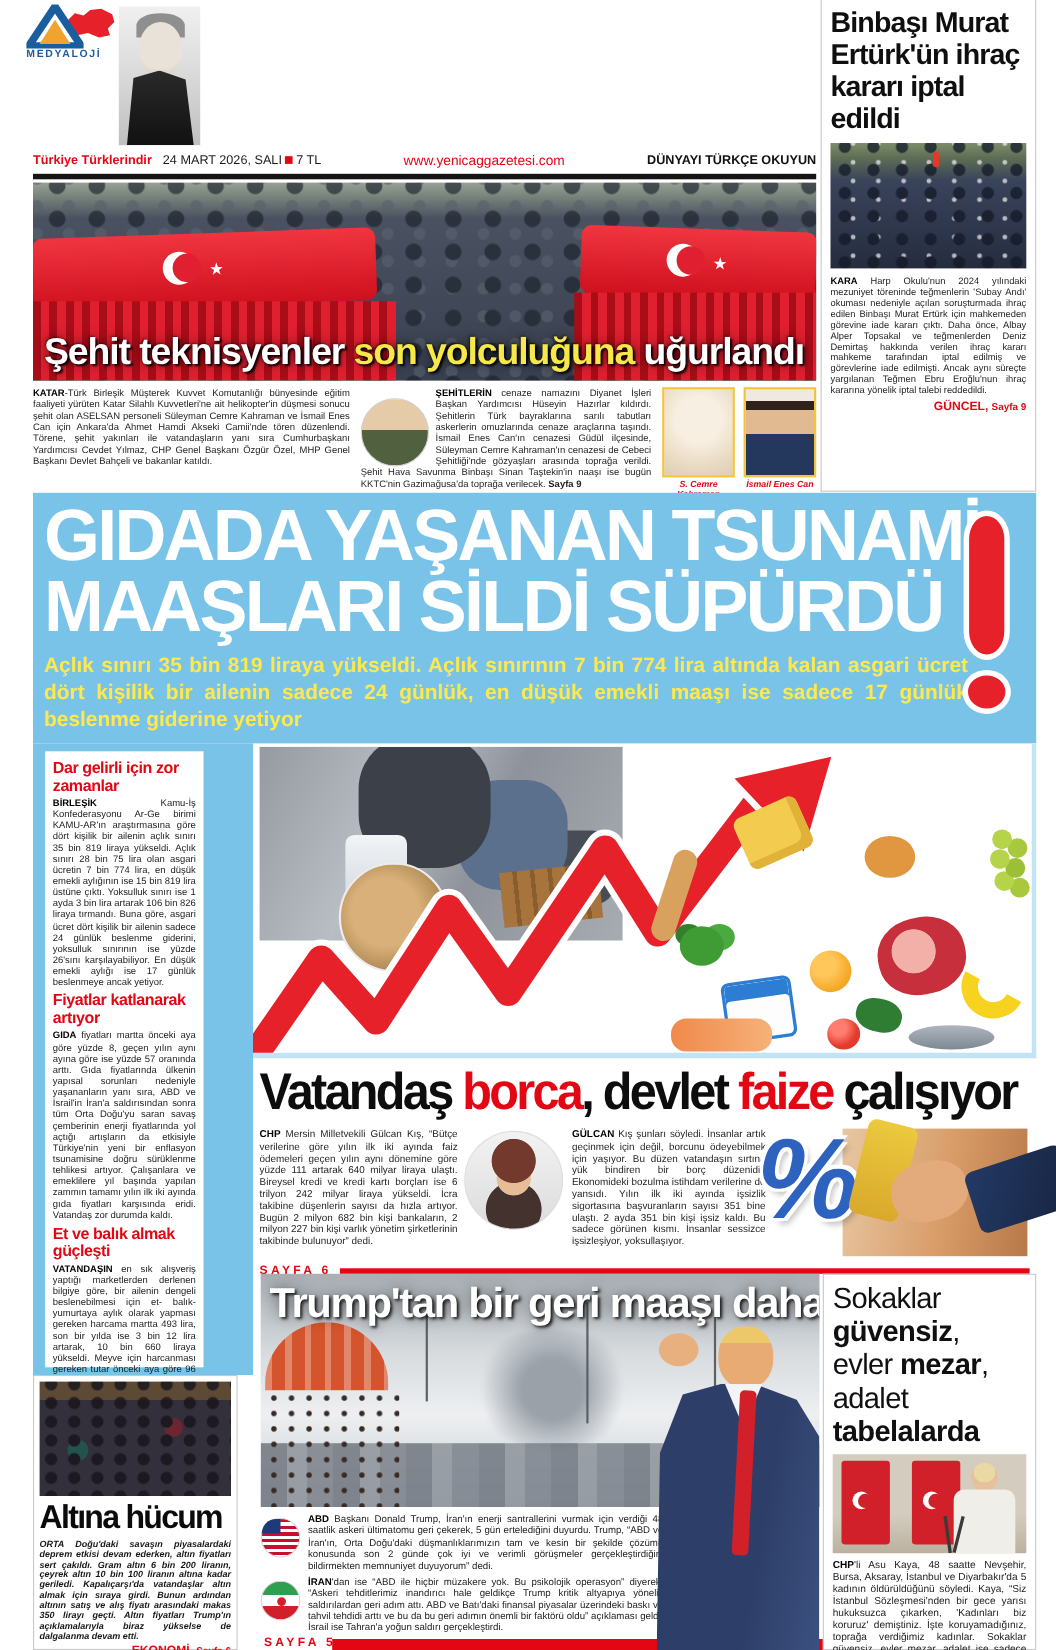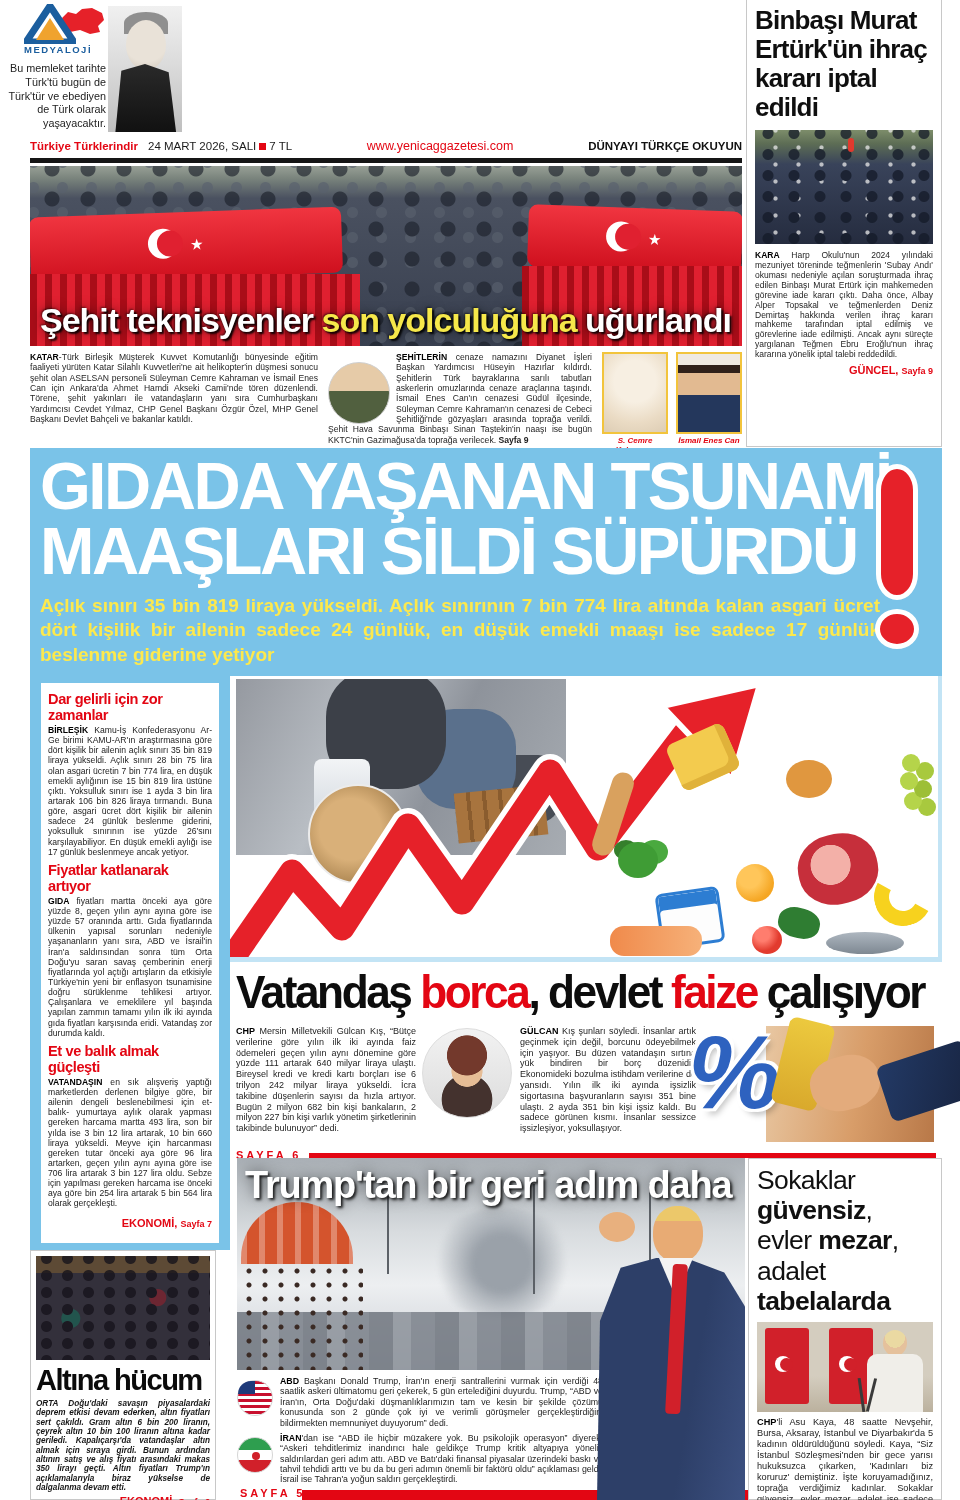--- a/index.html
+++ b/index.html
@@ -100,21 +100,21 @@
   .banner-sub { margin-top:9px; width:840px; color:#fde94d; font-weight:bold; font-size:19px;
      line-height:1.3; text-align:justify; }
   .bang { position:absolute; right:14px; top:16px; width:62px; height:200px; }
   .bang-bar { width:42px; height:136px; margin:0 auto; background:#e62129;
      border:5px solid #fff; border-radius:21px / 26px; }
   .bang-dot { width:44px; height:40px; margin:9px auto 0; background:#e62129;
      border:5px solid #fff; border-radius:50%; }
 
   
   .left-rail { left:30px; top:676px; width:200px; height:574px; background:#7ac3e8; }
-  .rail-box { position:absolute; left:11px; top:7px; width:178px; height:560px;
+  .rail-box { position:absolute; left:11px; top:7px; width:144px; height:560px;
      background:#fff; padding:3px 7px 4px; }
   .rail-head { color:#e30613; font-weight:bold; font-size:14.6px; margin:5px 0 2px; letter-spacing:-0.4px; }
   .rail-txt { font-size:8.6px; line-height:1.18; text-align:justify; }
   .rail-foot { margin-top:8px; }
 
   
   .illu { left:230px; top:676px; width:712px; height:286px; background:#fff; overflow:hidden;
      border-bottom:5px solid #c3e4f5; border-right:4px solid #c3e4f5; }
   .market-photo { position:absolute; left:6px; top:3px; width:330px; height:176px; overflow:hidden;
      background:linear-gradient(115deg,#9599a0 0%,#b9bec4 35%,#8e939b 60%,#a7acb2 100%); }
@@ -245,21 +245,20 @@
     <svg class="logo-map" width="46" height="34" viewBox="0 0 46 34">
       <path d="M2 14 L8 8 L16 10 L22 5 L32 4 L42 9 L44 16 L38 22 L40 28 L30 30 L20 26 L10 28 L4 22 Z" fill="#e62129"></path>
     </svg>
     <svg class="logo-tri" width="52" height="40" viewBox="0 0 52 40">
       <path d="M26 2 L50 38 L2 38 Z" fill="none" stroke="#1b5e9e" stroke-width="7" stroke-linejoin="round"></path>
       <path d="M26 14 L40 36 L12 36 Z" fill="#f0a32e"></path>
     </svg>
     <div class="logo-word">MEDYALOJİ</div>
   </div>
 
-  <div class="abs motto">Bu memleket tarihte Türk'tü bugün de Türk'tür ve ebediyen de Türk olarak yaşayacaktır.</div>
 
   <div class="abs photo-ataturk">
     <div class="ata-hair"></div>
     <div class="ata-face"></div>
     <div class="ata-suit"></div>
   </div>
 
 
   <div class="abs dateline">
     <span class="dl-left">
@@ -405,21 +404,21 @@
 
   <div class="abs trump">
     <div class="trump-photo">
       <div class="t-smoke"></div>
       <div class="t-city"></div>
       <div class="t-dome"></div>
       <div class="t-dome-base"></div>
       <div class="t-ant" style="left:150px;height:90px;"></div>
       <div class="t-ant" style="left:296px;height:110px;"></div>
       <div class="t-ant" style="left:412px;height:84px;"></div>
-      <div class="trump-headline">Trump'tan bir geri adım daha</div>
+      <div class="trump-headline">Trump'tan bir geri maaşı daha</div>
     </div>
     <div class="trump-figure">
       <div class="t-hand"></div>
       <div class="t-head"></div>
       <div class="t-body"></div>
       <div class="t-shirt"></div>
       <div class="t-tie"></div>
     </div>
     <div class="trump-cols">
       <div>

